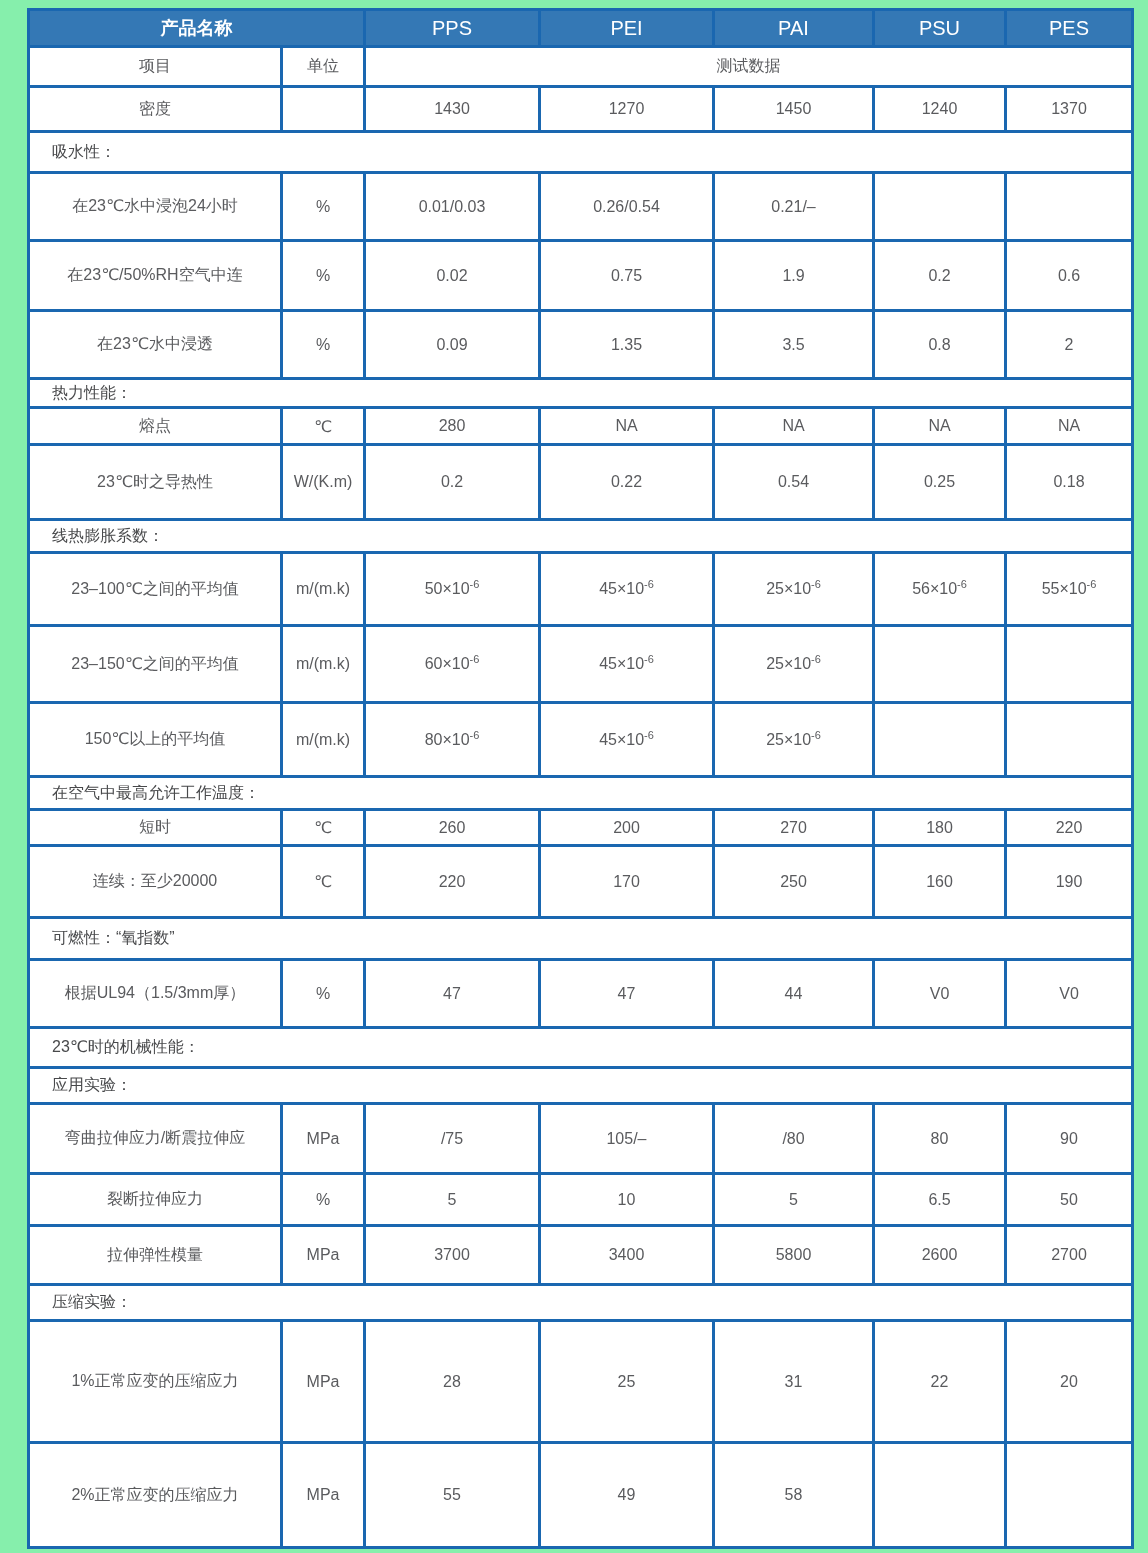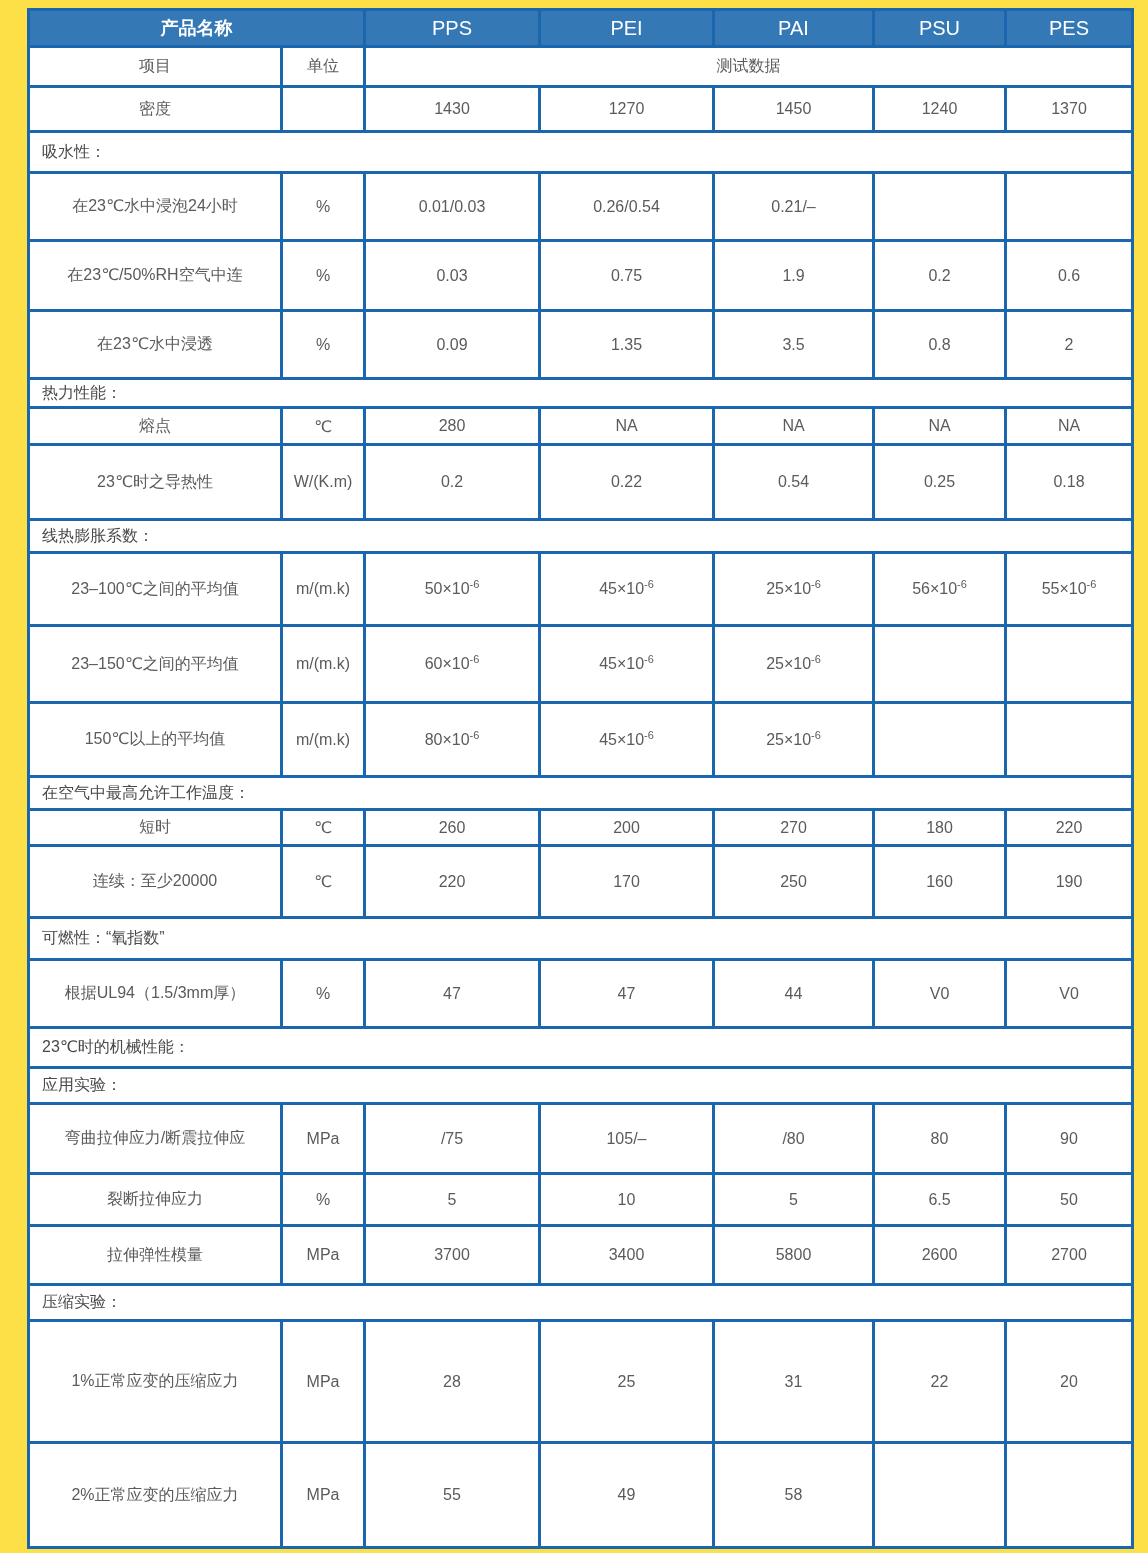--- a/index.html
+++ b/index.html
@@ -4,21 +4,21 @@
 <style>
   html, body {
     margin: 0;
     padding: 0;
     background: #eef1f6;
     font-family: "Liberation Sans", "DejaVu Sans", sans-serif;
   }
   .page {
     width: 1148px;
     height: 1553px;
-    background: #fde047;
+    background: #86efac;
     overflow: hidden;
   }
   table.spec {
     border-collapse: collapse;
     table-layout: fixed;
     width: 1104px;
     margin: 8px 0 0 27px;
     background: #ffffff;
   }
   table.spec th, table.spec td {
@@ -43,21 +43,21 @@
     font-weight: bold;
   }
   
   table.spec thead tr.subhdr td {
     color: #5a5b5e;
     background: #ffffff;
   }
   
   table.spec td.section {
     text-align: left;
-    padding-left: 12px;
+    padding-left: 22px;
     color: #48494b;
     background: #ffffff;
   }
   table.spec sup {
     font-size: 11px;
     vertical-align: super;
     line-height: 0;
   }
   
   thead tr:nth-child(1) { height: 37px; }
@@ -135,21 +135,21 @@
           <td>%</td>
           <td>0.01/0.03</td>
           <td>0.26/0.54</td>
           <td>0.21/–</td>
           <td></td>
           <td></td>
         </tr>
         <tr>
           <td>在23℃/50%RH空气中连</td>
           <td>%</td>
-          <td>0.03</td>
+          <td>0.02</td>
           <td>0.75</td>
           <td>1.9</td>
           <td>0.2</td>
           <td>0.6</td>
         </tr>
         <tr>
           <td>在23℃水中浸透</td>
           <td>%</td>
           <td>0.09</td>
           <td>1.35</td>

